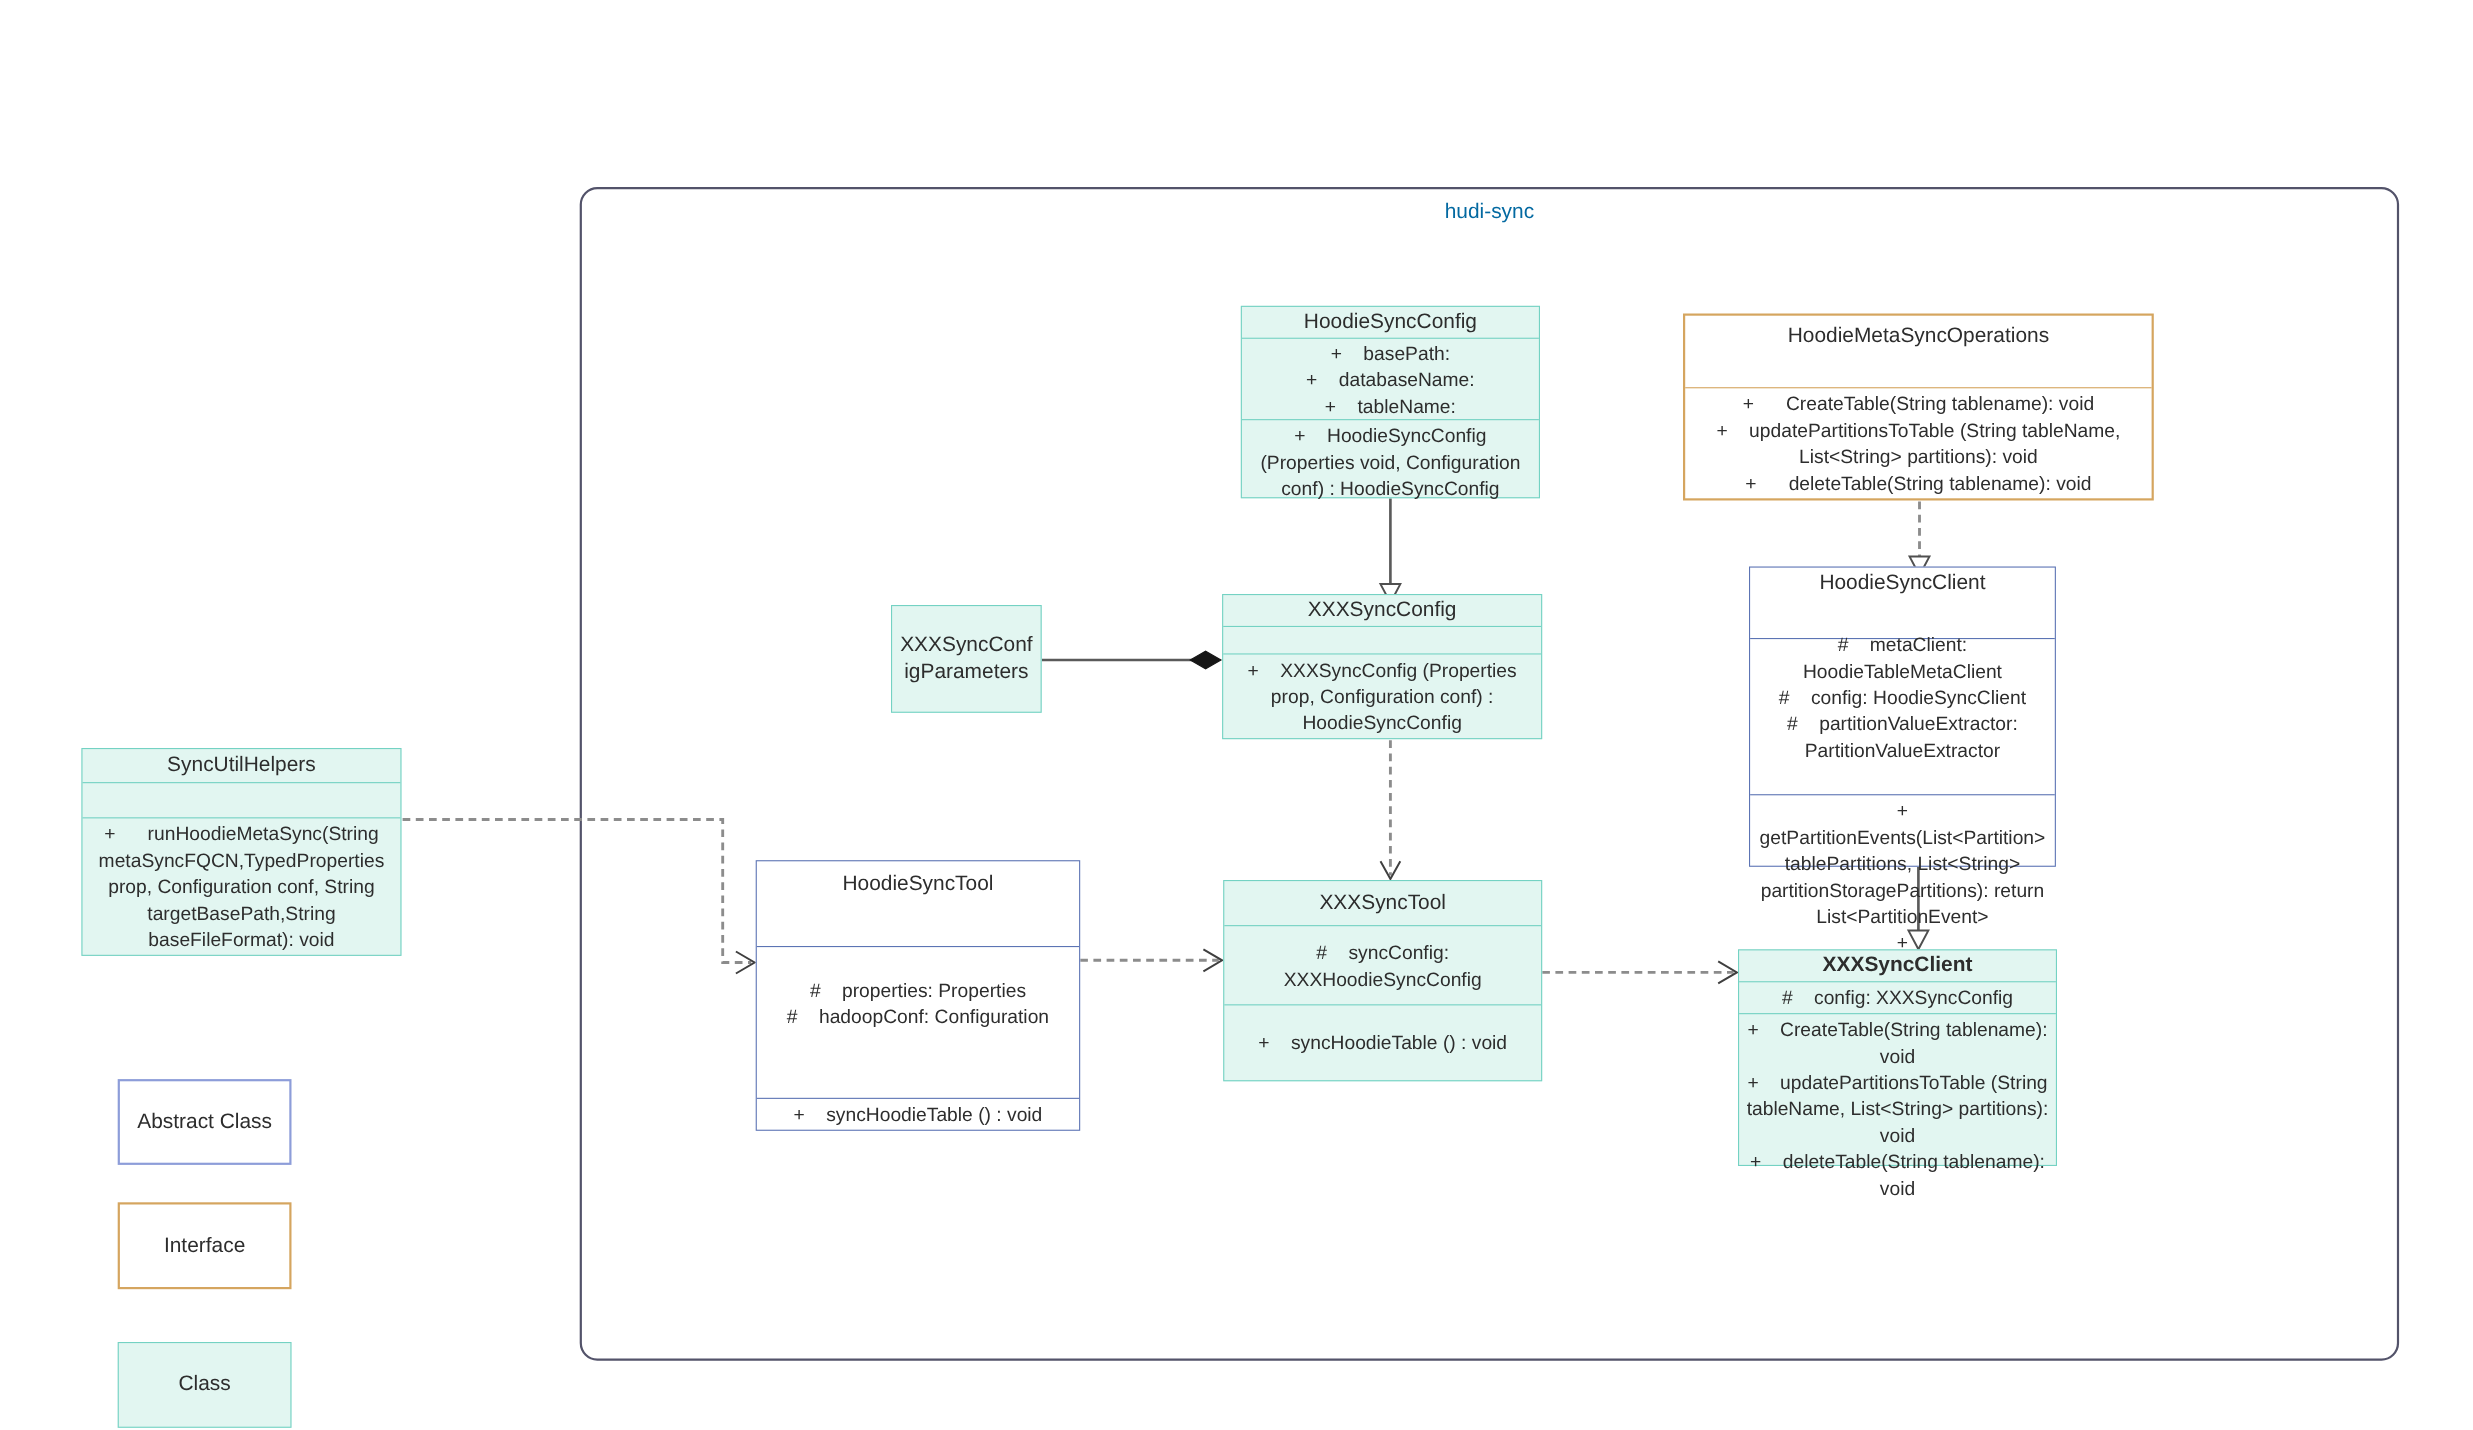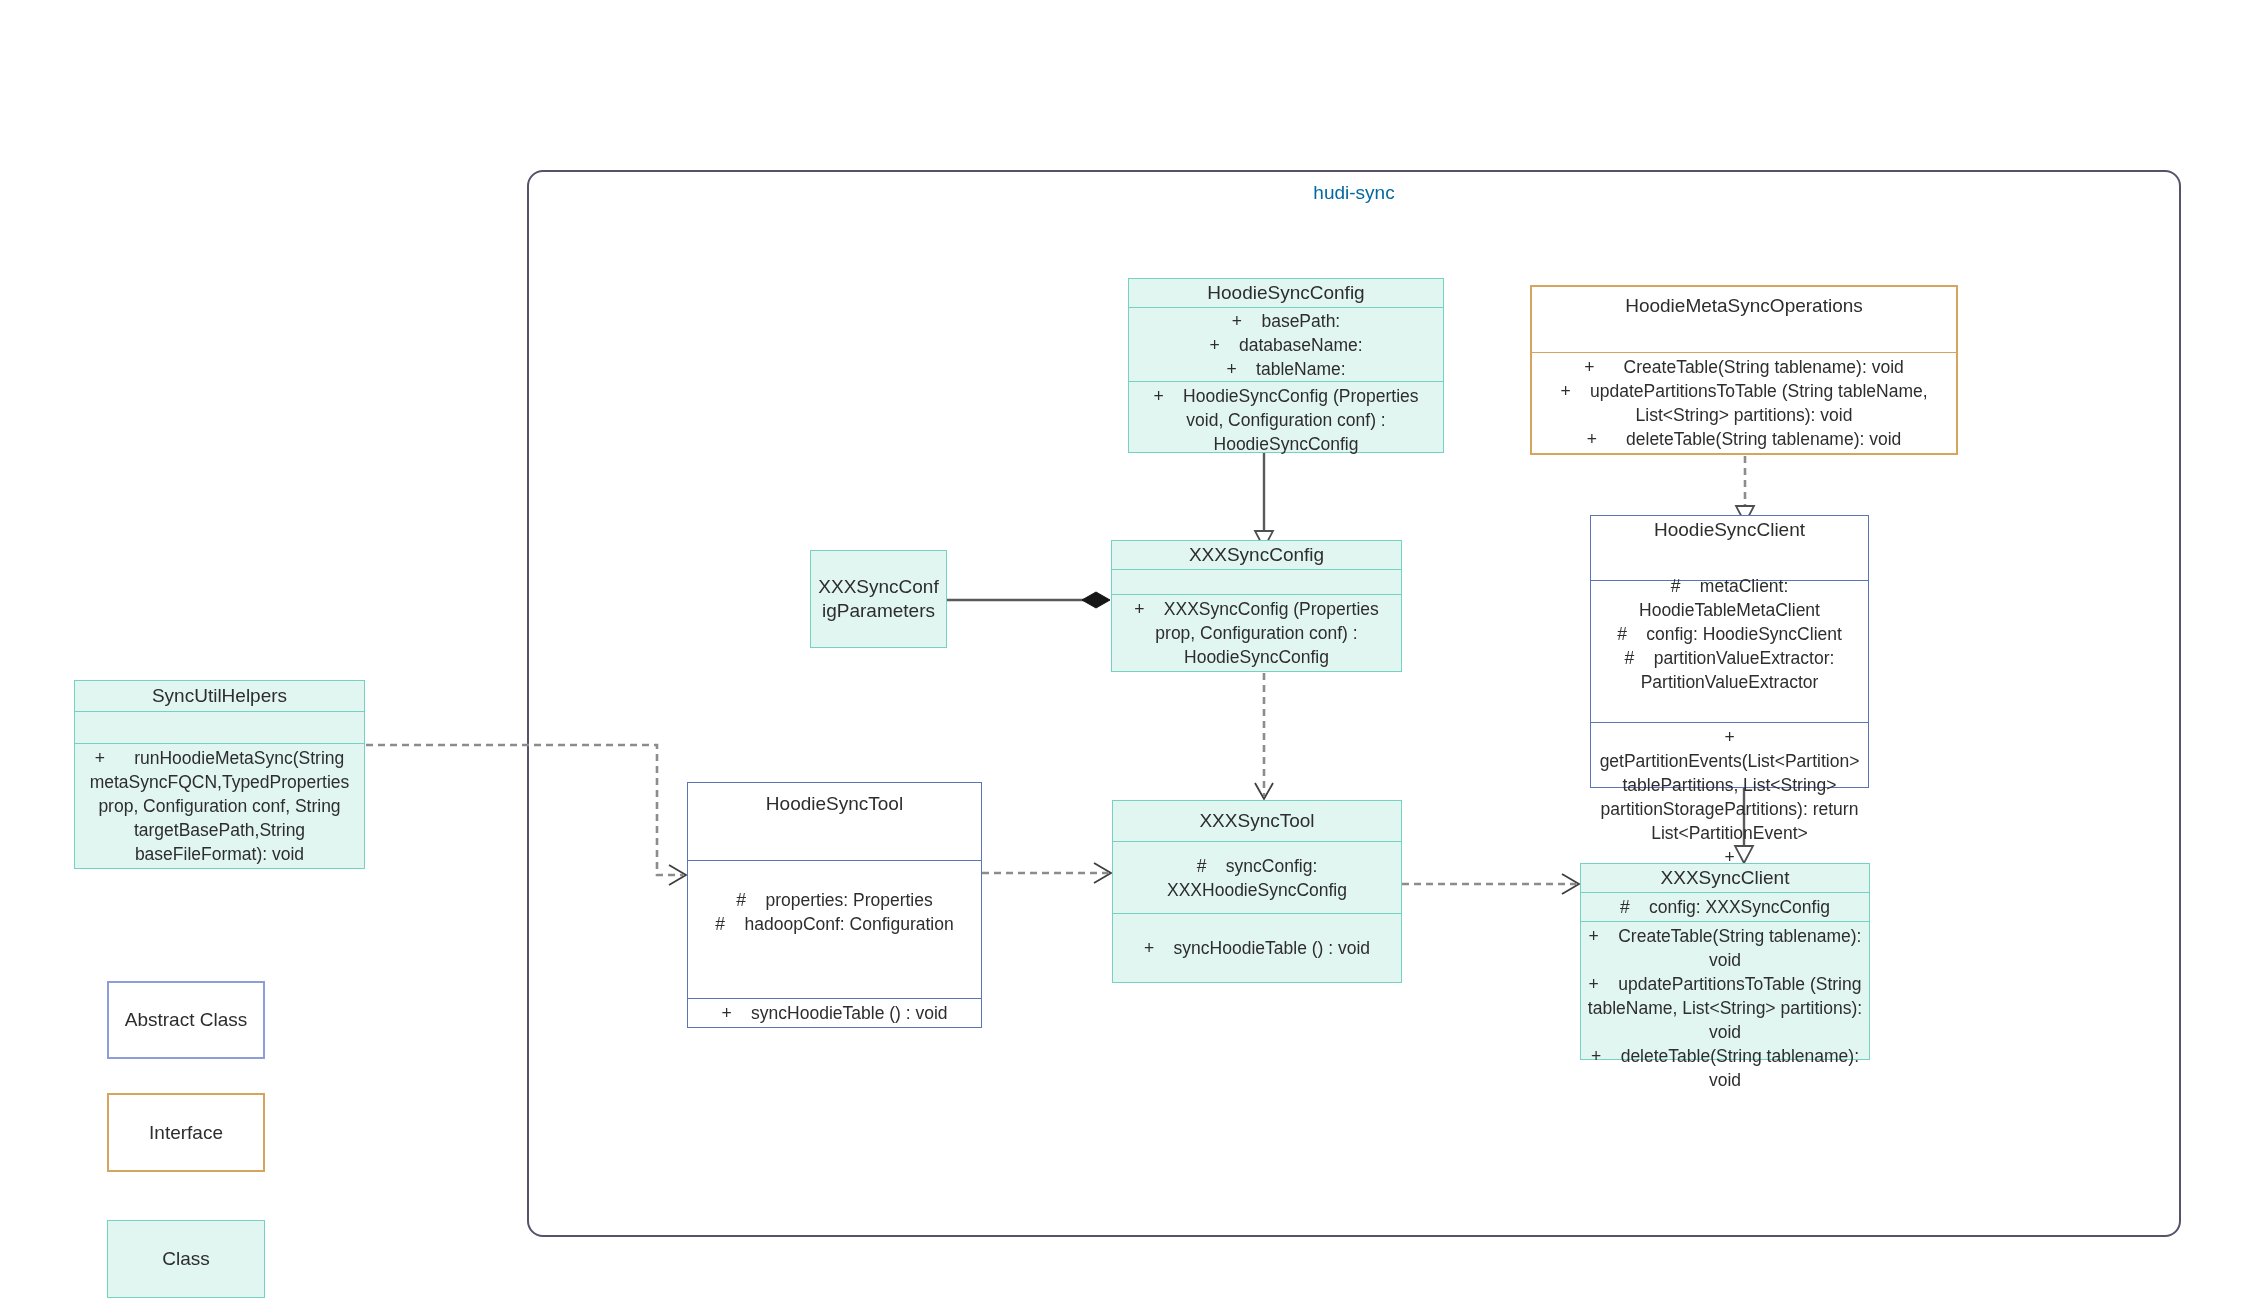--- a/index.html
+++ b/index.html
@@ -96,21 +96,21 @@
       <line class="dashed" x1="982" y1="873" x2="1108" y2="873"></line>
       <polyline class="chev" points="1094,863 1111,873 1094,883"></polyline>
     </g>
 
     <g>
       <line class="dashed" x1="1402" y1="884" x2="1576" y2="884"></line>
       <polyline class="chev" points="1562,874 1579,884 1562,894"></polyline>
     </g>
   </svg>
 
-  <div class="uml class-teal" style="left:1128px;top:278px;width:316px;height:175px;">
+  <div class="uml class-teal" style="left:1128px;top:278px;width:272px;height:175px;">
     <div class="uml-title" style="height:43px;">HoodieSyncConfig</div>
     <div class="uml-sep" style="height:74px;">
       <div>+    basePath:</div>
       <div>+    databaseName:</div>
       <div>+    tableName:</div>
     </div>
     <div class="uml-sep" style="flex:1;">
       <div>+    HoodieSyncConfig (Properties void, Configuration conf) : HoodieSyncConfig</div>
     </div>
   </div>
@@ -172,21 +172,21 @@
     <div class="uml-title" style="height:40px;">XXXSyncTool</div>
     <div class="uml-sep" style="height:72px;">
       <div>#    syncConfig: XXXHoodieSyncConfig</div>
     </div>
     <div class="uml-sep" style="flex:1;">
       <div>+    syncHoodieTable () : void</div>
     </div>
   </div>
 
   <div class="uml class-teal" style="left:1580px;top:863px;width:290px;height:197px;">
-    <div class="uml-title" style="height:40px;">XXXSyncClient</div>
+    <div class="uml-title" style="height:40px;font-weight:bold;">XXXSyncClient</div>
     <div class="uml-sep" style="height:59px;">
       <div>#    config: XXXSyncConfig</div>
     </div>
     <div class="uml-sep" style="flex:1;">
       <div>+    CreateTable(String tablename): void</div>
       <div>+    updatePartitionsToTable (String tableName, List&lt;String&gt; partitions): void</div>
       <div>+    deleteTable(String tablename): void</div>
     </div>
   </div>
 

